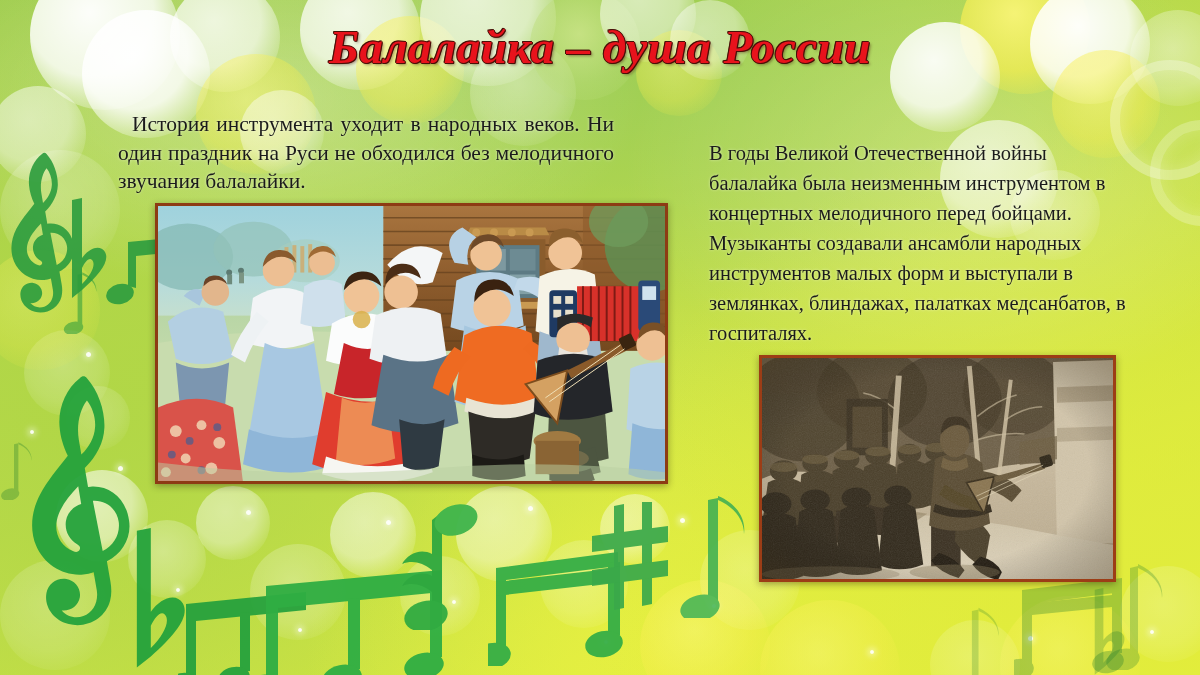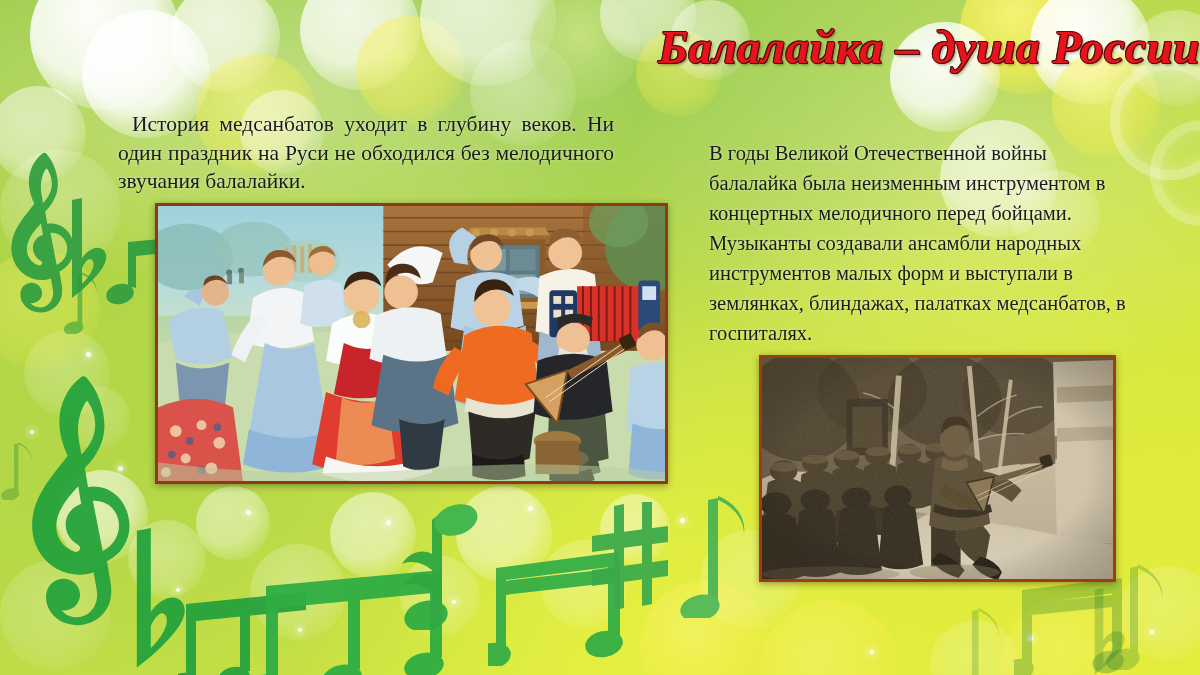--- a/index.html
+++ b/index.html
@@ -52,21 +52,21 @@
 
   
   .note-layer { position:absolute; inset:0; pointer-events:none; }
   .note-layer svg { position:absolute; display:block; }
 
   
   #title {
     position:absolute;
     left:0; right:0;
     top:22px;
-    text-align:right;
+    text-align:center;
     font-size:47px;
     font-weight:bold;
     font-style:italic;
     color:#e8131c;
     letter-spacing:.5px;
     line-height:1.1;
     text-shadow:
        1px 0 0 #4a1008, -1px 0 0 #4a1008,
        0 1px 0 #4a1008, 0 -1px 0 #4a1008,
        1px 1px 0 #4a1008, -1px -1px 0 #4a1008,
@@ -293,21 +293,21 @@
     </svg>
     <svg style="left:0px; top:440px; width:40px; height:60px; opacity:.30;" viewBox="0 0 70 110">
       <path fill="#1d7a2b" d="M24 96 L24 8 L32 6 L32 94 Z"></path>
       <path fill="#1d7a2b" d="M32 8 C46 14 56 24 56 38 C58 26 50 12 32 4 Z"></path>
       <ellipse cx="17" cy="100" rx="17" ry="11" fill="#1d7a2b" transform="rotate(-14 17 100)"></ellipse>
     </svg>
   </div>
 
   <h1 id="title">Балалайка – душа России</h1>
 
-  <p id="left-text">История медсанбатов уходит в глубину веков. Ни один праздник на Руси не обходился без мелодичного звучания балалайки.</p>
+  <p id="left-text">История инструмента уходит в народных веков. Ни один праздник на Руси не обходился без мелодичного звучания балалайки.</p>
 
   <p id="right-text">В годы Великой Отечественной войны балалайка была неизменным инструментом в концертных мелодичного перед бойцами. Музыканты создавали ансамбли народных инструментов малых форм и выступали в землянках, блиндажах, палатках медсанбатов, в госпиталях.</p>
 
   <div class="pic" id="pic-dancers">
     <svg viewBox="0 0 513 281" preserveAspectRatio="none">
       <defs>
         <linearGradient id="skyG" x1="0" y1="0" x2="0" y2="1">
           <stop offset="0%" stop-color="#9fd2dd"></stop>
           <stop offset="55%" stop-color="#b6dbdb"></stop>
           <stop offset="100%" stop-color="#cfe2c6"></stop>

